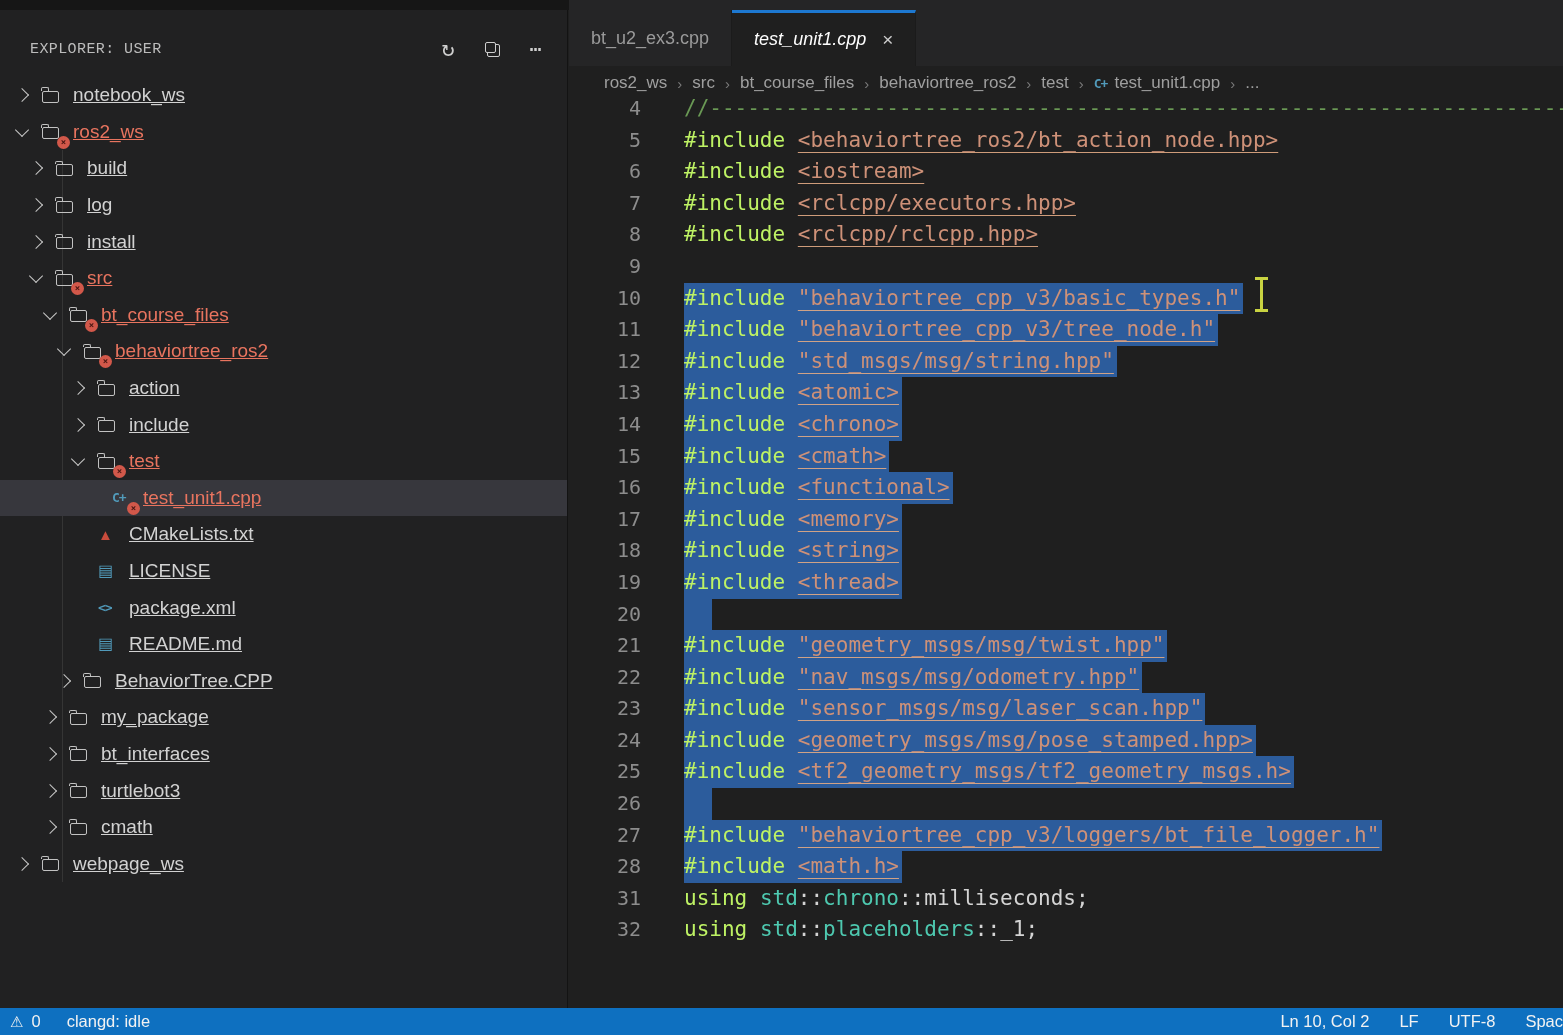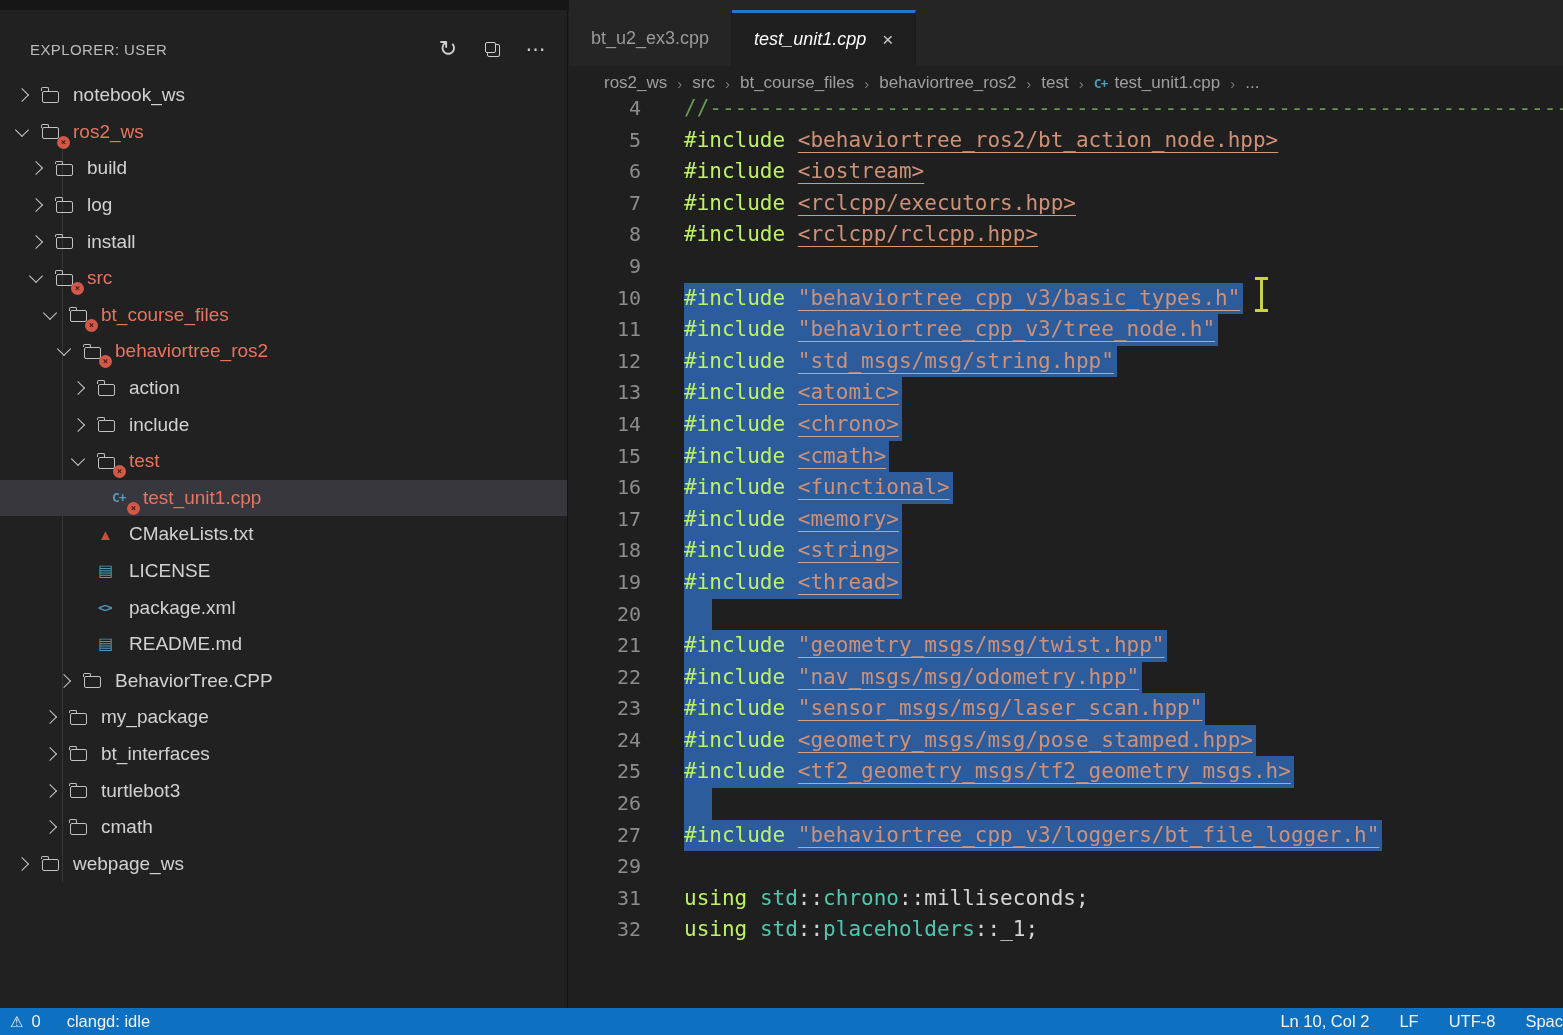--- a/index.html
+++ b/index.html
@@ -5,21 +5,21 @@
   html,body{margin:0;padding:0;}
   body{width:1563px;height:1035px;background:#1f1f1f;overflow:hidden;position:relative;
        font-family:"Liberation Sans",sans-serif;-webkit-font-smoothing:antialiased;}
   
   .topstrip{position:absolute;top:0;left:0;width:1563px;height:10px;background:#161616;}
   .topnotch{position:absolute;top:0;left:785px;width:290px;height:8px;background:#333334;}
 
   
   .sidebar{position:absolute;top:10px;left:0;width:568px;height:998px;background:#212122;
            border-right:1px solid #131313;box-sizing:border-box;}
-  .exp-header{position:absolute;top:22px;left:0;width:100%;height:34px;display:flex;align-items:center;}
+  .exp-header{position:absolute;top:22px;left:0;width:100%;height:34px;display:flex;align-items:center;font-family:Liberation Mono, monospace;}
   .exp-title{margin-left:30px;font-size:15px;letter-spacing:.4px;color:#bcbcbc;}
   .exp-actions{margin-left:auto;margin-right:16px;display:flex;align-items:center;gap:14px;color:#cfcfcf;}
   .act{width:30px;height:30px;display:flex;align-items:center;justify-content:center;border-radius:5px;cursor:pointer;}
   .act-refresh{font-size:22px;}
   .sq{position:relative;width:15px;height:15px;}
   .sq::before{content:"";position:absolute;right:0;bottom:0;width:11px;height:11px;border:1.6px solid #cfcfcf;border-radius:2px;}
   .sq::after{content:"";position:absolute;left:0;top:0;width:9px;height:9px;border:1.6px solid #cfcfcf;border-radius:2px;background:#212122;}
   .act-more{font-size:20px;letter-spacing:1px;}
   .indent-guide{position:absolute;left:62px;top:140px;width:1px;height:732px;background:rgba(255,255,255,.09);}
 
@@ -33,21 +33,21 @@
   .chv.down{transform:rotate(45deg);margin-top:-4px;}
   .tico{flex:0 0 22px;position:relative;display:flex;align-items:center;justify-content:flex-start;height:22px;}
   .fico{width:17px;height:12px;border:1.6px solid #c2c2c2;border-radius:2px;position:relative;margin-top:3px;box-sizing:border-box;}
   .fico::before{content:"";position:absolute;top:-4.4px;left:-1.6px;width:6px;height:2.6px;border:1.6px solid #c2c2c2;border-bottom:none;border-radius:2px 2px 0 0;}
   .badge{position:absolute;right:-6px;bottom:-6px;width:13px;height:13px;border-radius:50%;background:#d2584a;
          color:#471512;font-size:9px;line-height:13px;text-align:center;font-weight:bold;font-family:"DejaVu Sans Mono",monospace;}
   .ficon-cpp{color:#519aba;font-weight:bold;font-size:13px;font-family:"DejaVu Sans Mono",monospace;letter-spacing:-1px;}
   .ficon-cmake{color:#c94c3c;font-size:15px;line-height:15px;}
   .ficon-book{color:#519aba;font-size:16px;line-height:16px;}
   .ficon-xml{color:#519aba;font-weight:bold;font-size:13px;font-family:"DejaVu Sans Mono",monospace;letter-spacing:-1px;}
-  .tlabel{margin-left:9px;font-size:19px;color:#d2d2d2;white-space:nowrap;}
+  .tlabel{margin-left:9px;font-size:19px;color:#d2d2d2;white-space:nowrap;text-decoration:underline;}
   .tlabel.err{color:#e8745f;}
 
   
   .editor{position:absolute;left:569px;top:0;width:994px;height:876px;background:#1f1f1f;}
   .tabbar{position:absolute;top:0;left:0;width:100%;height:66px;background:#252526;padding-top:10px;box-sizing:border-box;display:flex;}
   .tab{height:56px;display:flex;align-items:center;padding:0 22px;font-size:18px;color:#9a9a9a;
        border-right:1px solid #1b1b1b;cursor:pointer;box-sizing:border-box;position:relative;}
   .tab.active{background:#1f1f1f;color:#fdfdfd;font-style:italic;border-top:3px solid #1d78d0;}
   .tab-close{margin-left:16px;font-style:normal;color:#cccccc;font-size:19px;line-height:19px;}
   .breadcrumbs{position:absolute;top:66px;left:0;width:100%;height:34px;display:flex;align-items:center;
@@ -368,21 +368,21 @@
       <div class="cl"><span class="lnum">18</span><span class="lcontent"><span class="selw"><span class="tk-kw">#include</span><span class="tk-pl"> </span><span class="tk-str">&lt;string&gt;</span></span></span></div>
       <div class="cl"><span class="lnum">19</span><span class="lcontent"><span class="selw"><span class="tk-kw">#include</span><span class="tk-pl"> </span><span class="tk-str">&lt;thread&gt;</span></span></span></div>
       <div class="cl"><span class="lnum">20</span><span class="lcontent"><span class="selblock"></span></span></div>
       <div class="cl"><span class="lnum">21</span><span class="lcontent"><span class="selw"><span class="tk-kw">#include</span><span class="tk-pl"> </span><span class="tk-str">"geometry_msgs/msg/twist.hpp"</span></span></span></div>
       <div class="cl"><span class="lnum">22</span><span class="lcontent"><span class="selw"><span class="tk-kw">#include</span><span class="tk-pl"> </span><span class="tk-str">"nav_msgs/msg/odometry.hpp"</span></span></span></div>
       <div class="cl"><span class="lnum">23</span><span class="lcontent"><span class="selw"><span class="tk-kw">#include</span><span class="tk-pl"> </span><span class="tk-str">"sensor_msgs/msg/laser_scan.hpp"</span></span></span></div>
       <div class="cl"><span class="lnum">24</span><span class="lcontent"><span class="selw"><span class="tk-kw">#include</span><span class="tk-pl"> </span><span class="tk-str">&lt;geometry_msgs/msg/pose_stamped.hpp&gt;</span></span></span></div>
       <div class="cl"><span class="lnum">25</span><span class="lcontent"><span class="selw"><span class="tk-kw">#include</span><span class="tk-pl"> </span><span class="tk-str">&lt;tf2_geometry_msgs/tf2_geometry_msgs.h&gt;</span></span></span></div>
       <div class="cl"><span class="lnum">26</span><span class="lcontent"><span class="selblock"></span></span></div>
       <div class="cl"><span class="lnum">27</span><span class="lcontent"><span class="selw"><span class="tk-kw">#include</span><span class="tk-pl"> </span><span class="tk-str">"behaviortree_cpp_v3/loggers/bt_file_logger.h"</span></span></span></div>
-      <div class="cl"><span class="lnum">29</span><span class="lcontent"></span></div>
+      <div class="cl"><span class="lnum">28</span><span class="lcontent"><span class="selw"><span class="tk-kw">#include</span><span class="tk-pl"> </span><span class="tk-str">&lt;math.h&gt;</span></span></span></div>
       <div class="cl"><span class="lnum">31</span><span class="lcontent"><span class="tk-kw">using</span><span class="tk-pl"> </span><span class="tk-type">std</span><span class="tk-pl">::</span><span class="tk-type">chrono</span><span class="tk-pl">::</span><span class="tk-pl">milliseconds</span><span class="tk-pl">;</span></span></div>
       <div class="cl"><span class="lnum">32</span><span class="lcontent"><span class="graybar"></span><span class="tk-kw">using</span><span class="tk-pl"> </span><span class="tk-type">std</span><span class="tk-pl">::</span><span class="tk-type">placeholders</span><span class="tk-pl">::</span><span class="tk-pl">_1</span><span class="tk-pl">;</span></span></div>
     </div>
   <div class="ibeam">
     <span class="h1"></span>
       <span class="v"></span>
       <span class="h2"></span>
   </div>
 </div>
 

